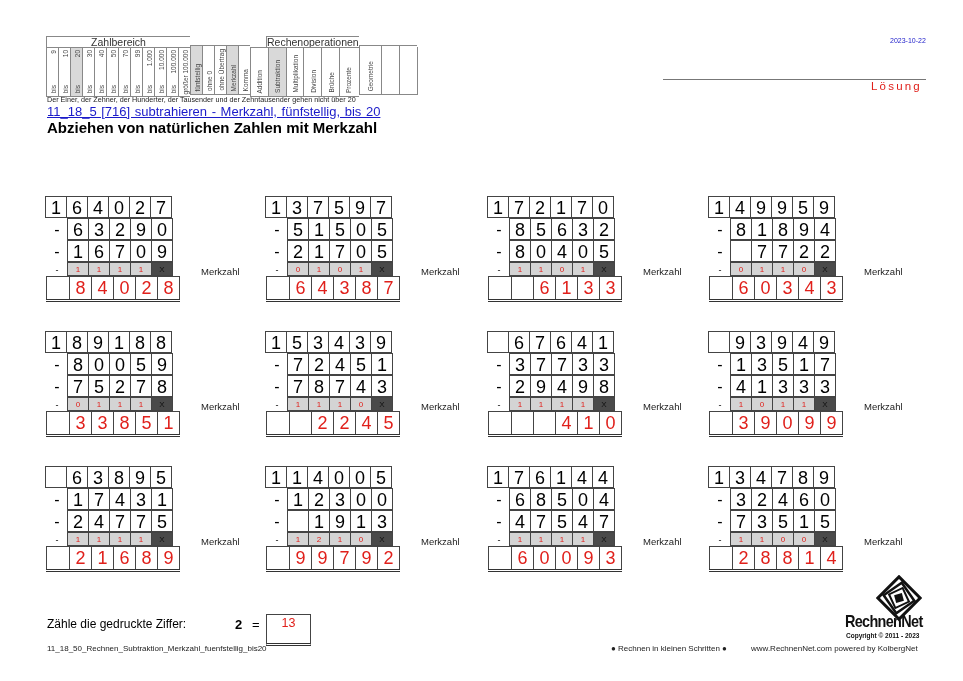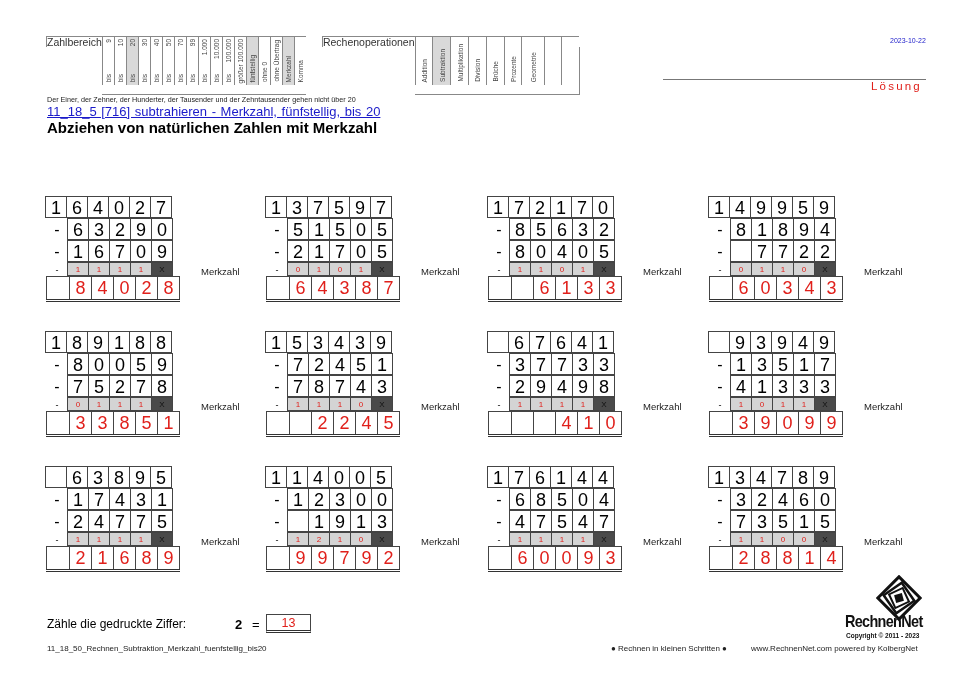--- a/index.html
+++ b/index.html
@@ -1,21 +1,21 @@
 <!DOCTYPE html>
 <html><head>
   <meta charset="utf-8">
   <style>
     * { box-sizing: border-box; margin: 0; padding: 0; }
     html, body { width: 963px; height: 681px; background: #ffffff; overflow: hidden; }
     body { position: relative; font-family: "Liberation Sans", sans-serif; color: #000; }
 
     
     .cat-table { position: absolute; left: 46px; top: 36px; height: 59px; display: flex; }
-    .cat-group { position: relative; display: flex; flex-direction: row; }
+    .cat-group { position: relative; display: flex; flex-direction: column; }
     .cat-group-title { height: 11px; font-size: 10.5px; line-height: 11px; text-align: center; color: #333; border-left: 1px solid #888; white-space: nowrap; }
     .cat-group-title.empty { border-left: 1px solid #888; }
     .cat-cols { display: flex; flex: 1; border-top: 1px solid #888; border-bottom: 1px solid #888; }
     .cat-col { position: relative; width: 11.1px; border-left: 1px solid #888; height: 48px; }
     .cat-col.shaded { background: #d9d9d9; }
     .vtext { position: absolute; left: 50%; bottom: 3px; white-space: nowrap; font-size: 6.5px; color: #444;
              writing-mode: vertical-rl; transform: translateX(-50%) rotate(180deg); }
     .vtext-top { position: absolute; left: 50%; top: 2px; white-space: nowrap; font-size: 6.5px; color: #444;
              writing-mode: vertical-rl; transform: translateX(-50%) rotate(180deg); }
     .cat-col.wide { width: 12px; }
@@ -47,21 +47,21 @@
     .row.result { border-bottom: 3px double #333; height: 25px; }
     .result-wrap { display: flex; border: 1px solid #444; border-bottom: none; margin-top: -1px; }
     .result-wrap .cell { border-left: 1px solid #444; }
     .result-wrap .cell:first-child { border-left: none; }
     .merk { position: absolute; left: 155px; top: 69px; font-size: 9.5px; color: #222; }
 
     
     .count-label { position: absolute; left: 47px; top: 617px; font-size: 12px; }
     .count-digit { position: absolute; left: 235px; top: 617px; font-size: 13px; font-weight: bold; }
     .count-eq { position: absolute; left: 252px; top: 617px; font-size: 13px; }
-    .count-box { position: absolute; left: 266px; top: 614px; width: 45px; height: 19px; border: 1px solid #444; border-bottom: 3px double #333; text-align: center; font-size: 12.5px; color: #e0201b; line-height: 16px; }
+    .count-box { position: absolute; left: 266px; top: 614px; width: 45px; height: 32px; border: 1px solid #444; border-bottom: 3px double #333; text-align: center; font-size: 12.5px; color: #e0201b; line-height: 16px; }
     .filename { position: absolute; left: 47px; top: 644px; font-size: 8px; color: #222; white-space: nowrap; }
     .slogan { position: absolute; left: 611px; top: 644px; font-size: 8px; color: #222; white-space: nowrap; }
     .site { position: absolute; left: 751px; top: 644px; font-size: 8px; color: #222; white-space: nowrap; }
     .logo { position: absolute; left: 876px; top: 575px; width: 46px; height: 46px; }
     .brand { position: absolute; left: 845px; top: 612px; font-size: 17px; font-weight: bold; color: #111; letter-spacing: -0.8px; transform: scaleX(0.85); transform-origin: left; white-space: nowrap; }
     .copyright { position: absolute; left: 846px; top: 632px; font-size: 6.5px; font-weight: bold; color: #111; white-space: nowrap; }
   </style>
 </head>
 <body>
 

